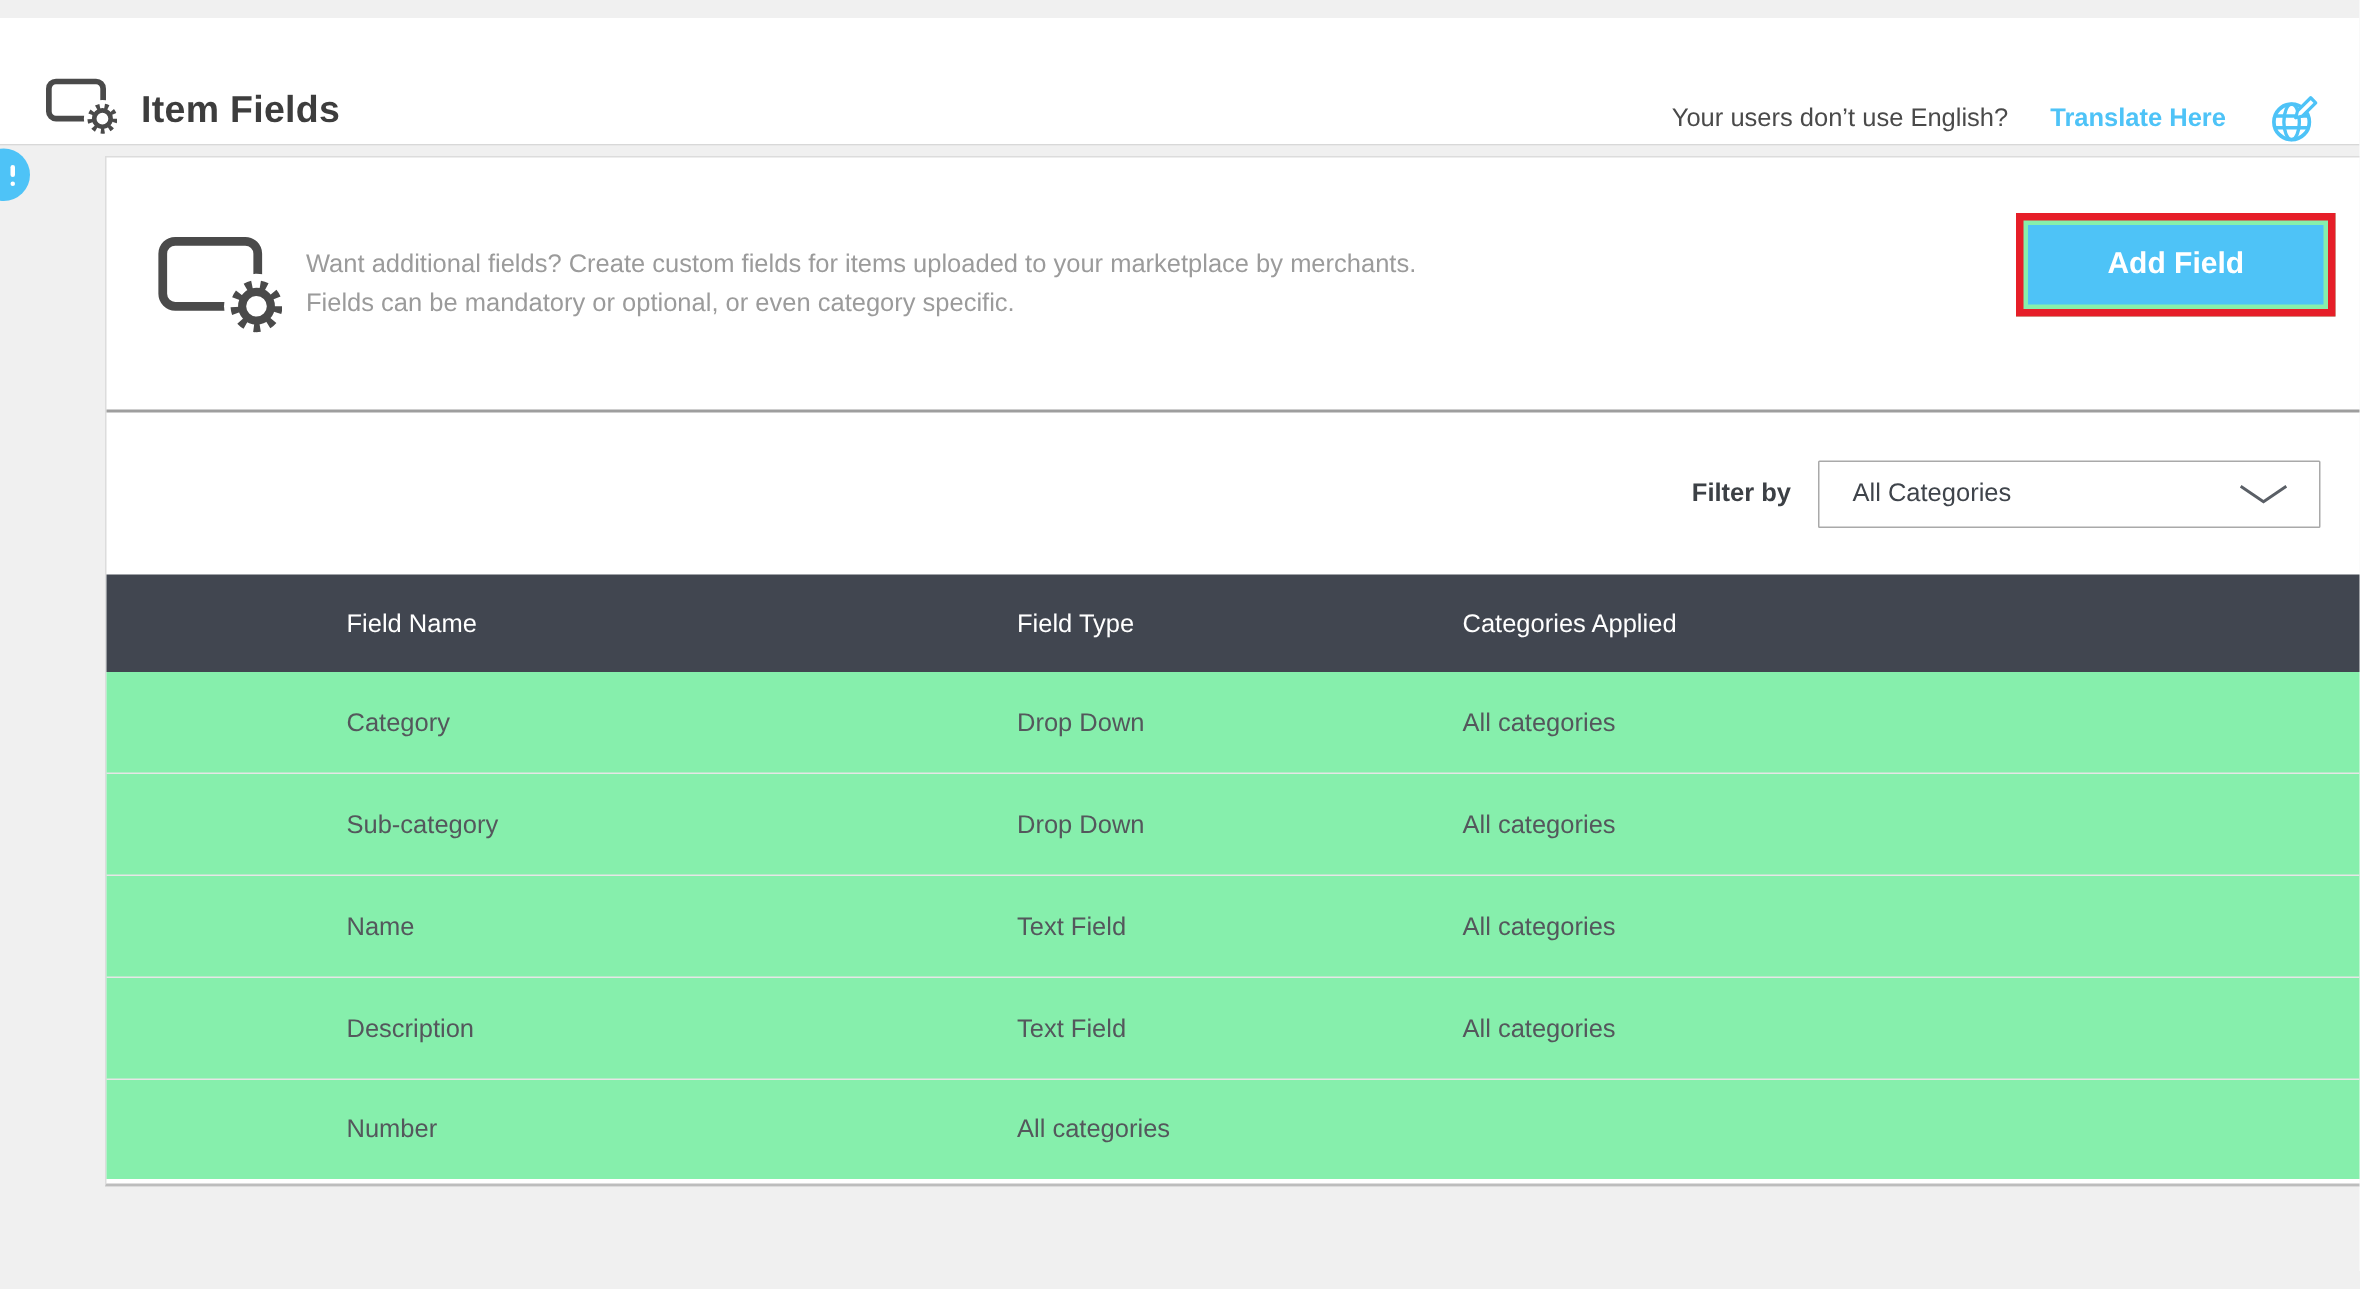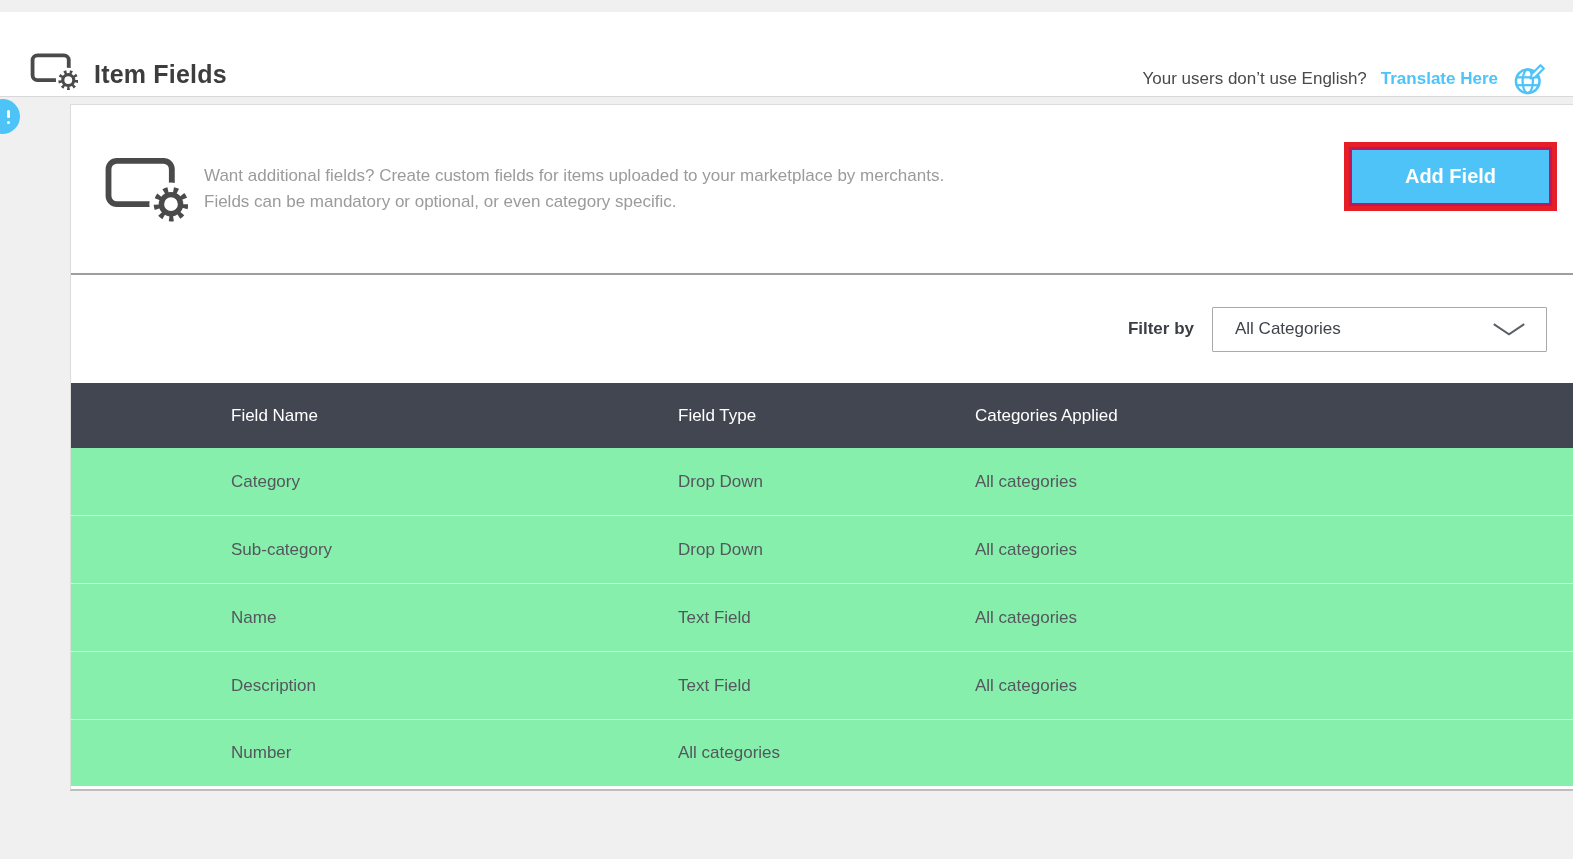--- a/index.html
+++ b/index.html
@@ -21,21 +21,21 @@
     color:var(--text-body);
   }
   
   .topbar{
     position:absolute;top:0;left:0;width:1573px;height:85px;
     background:#fff;border-bottom:1px solid #d8d8d8;
     display:flex;align-items:flex-end;padding:0 25px 0 30px;margin-top:12px;
   }
   .title-group{display:flex;align-items:center;gap:16px;}
   .page-title{font-size:25px;font-weight:600;color:var(--text-dark);letter-spacing:.2px;}
-  .topbar-right{margin-left:auto;display:flex;align-items:center;gap:14px;font-size:17px;color:#4a4a4a;}
+  .topbar-right{margin-left:auto;display:flex;align-items:center;gap:28px;font-size:17px;color:#4a4a4a;}
   .translate-link{color:var(--accent-blue);font-weight:700;text-decoration:none;cursor:pointer;}
   .icon-dark{color:#4a4a4a;}
   
   .edge-bubble{
     position:absolute;left:-15px;top:99px;width:35px;height:35px;border-radius:50%;
     background:var(--accent-blue);z-index:5;cursor:pointer;
     display:flex;align-items:center;justify-content:center;
   }
   .edge-bubble .glyph{display:block;width:7px;height:14px;position:relative;margin-left:12px;}
   .edge-bubble .glyph::before{content:"";position:absolute;left:2px;top:0;width:3px;height:8px;background:#fff;border-radius:2px;}
@@ -44,21 +44,21 @@
   .card{
     position:absolute;left:25px;top:104px;width:1518px;height:687px;
     background:#fff;border:1px solid #dcdcdc;border-bottom:2px solid #bdbdbd;margin-left:45px;
   }
   
   .intro{position:relative;height:170px;border-bottom:2px solid #9e9e9e;}
   .intro-icon{position:absolute;left:33px;top:50px;}
   .intro-text{position:absolute;left:133px;top:58px;font-size:17px;line-height:26px;color:var(--text-muted);}
   .add-field-highlight{
     position:absolute;top:37px;right:30px;
-    border:5px solid var(--highlight-red);background:#be185d;padding:3px;
+    border:5px solid var(--highlight-red);background:#86efac;padding:3px;
   }
   .add-field-button{
     width:197px;height:53px;border:0;background:var(--accent-blue);
     color:#fff;font-size:20px;font-weight:700;cursor:pointer;
     font-family:inherit;display:flex;align-items:center;justify-content:center;
   }
   
   .filter-row{height:108px;display:flex;align-items:center;justify-content:flex-end;gap:18px;padding-right:40px;}
   .filter-label{font-size:17px;font-weight:700;color:#3c4045;}
   .dropdown{

